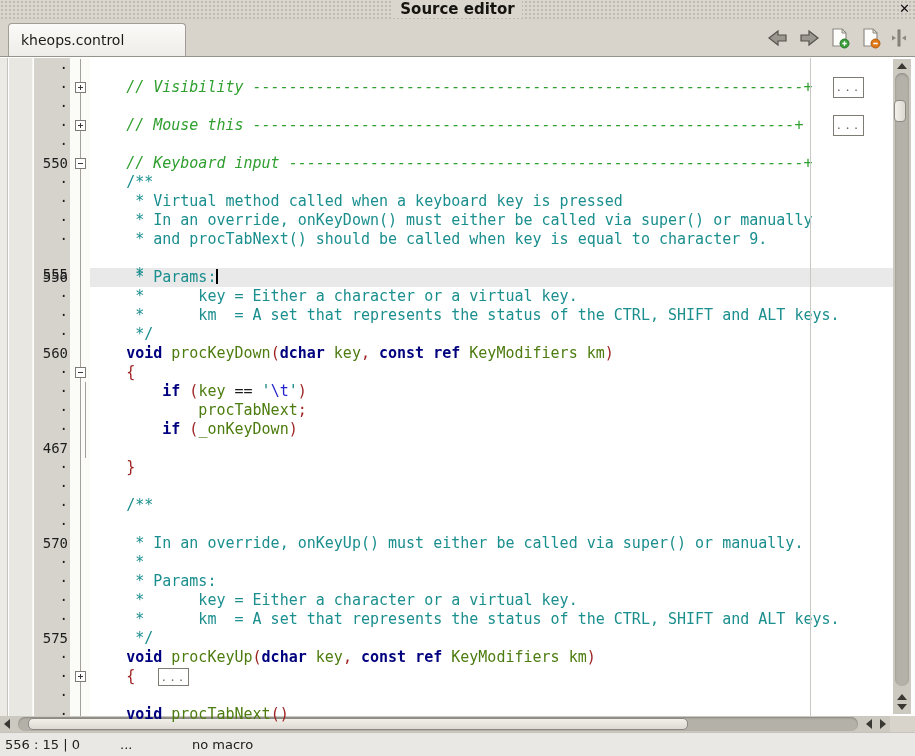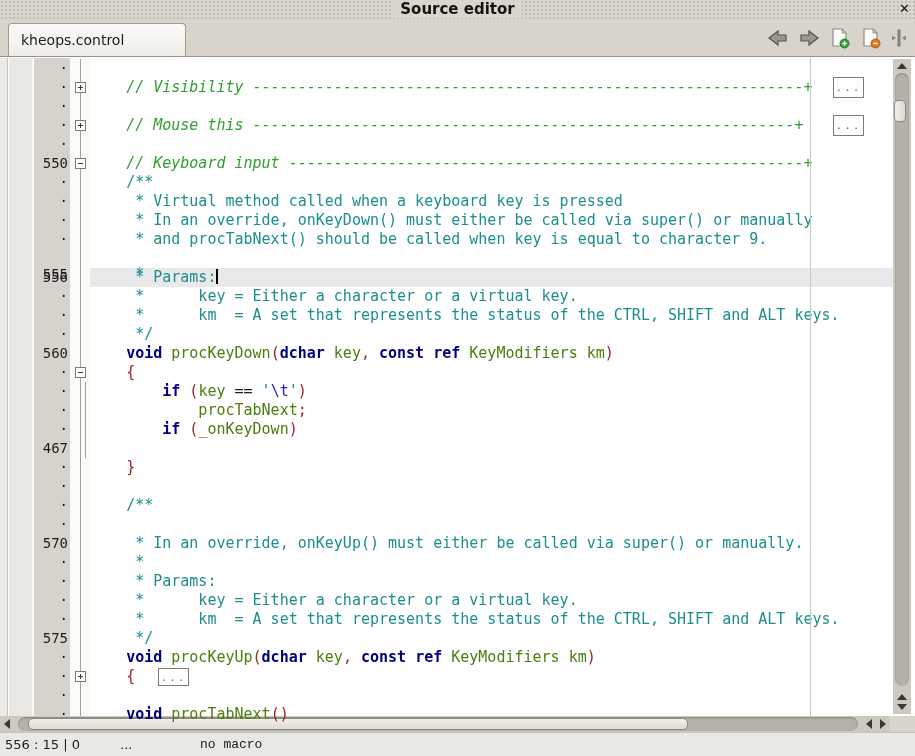--- a/index.html
+++ b/index.html
@@ -75,21 +75,21 @@
   .htrack { position:absolute; left:18px; right:32px; top:1px; bottom:1px; background:#b4b1a9; border-radius:7px;
     box-shadow:inset 0 1px 2px rgba(0,0,0,.25); }
   .hthumb { position:absolute; left:28px; width:660px; top:2px; height:12px; background:linear-gradient(#f2f0ea,#dcd9d1);
     border:1px solid #8d8a84; border-radius:5px; }
   .corner { position:absolute; left:890px; top:716px; width:25px; height:16px; background:#d8d4cc; }
 
   
   .statusbar { position:absolute; left:0; top:732px; width:915px; height:24px; background:#eae8e4;
     border-top:1px solid #c6c2ba; font-size:13px; color:#21201c; }
   .statusbar span { position:absolute; top:4px; line-height:16px;text-align:center; }
-  .sb-pos { left:5px; }  .sb-dots { left:120px; } .sb-macro { left:200px;font-family:Liberation Mono, monospace; } .sb-path { left:320px; }
+  .sb-pos { left:5px; }  .sb-dots { left:120px; } .sb-macro { left:192px; } .sb-path { left:320px; }
 </style>
 </head>
 <body>
 
 <div class="win">
 
   <div class="titlebar">
     <span class="title">Source editor</span>
     <span class="close-x">✕</span>
   </div>

